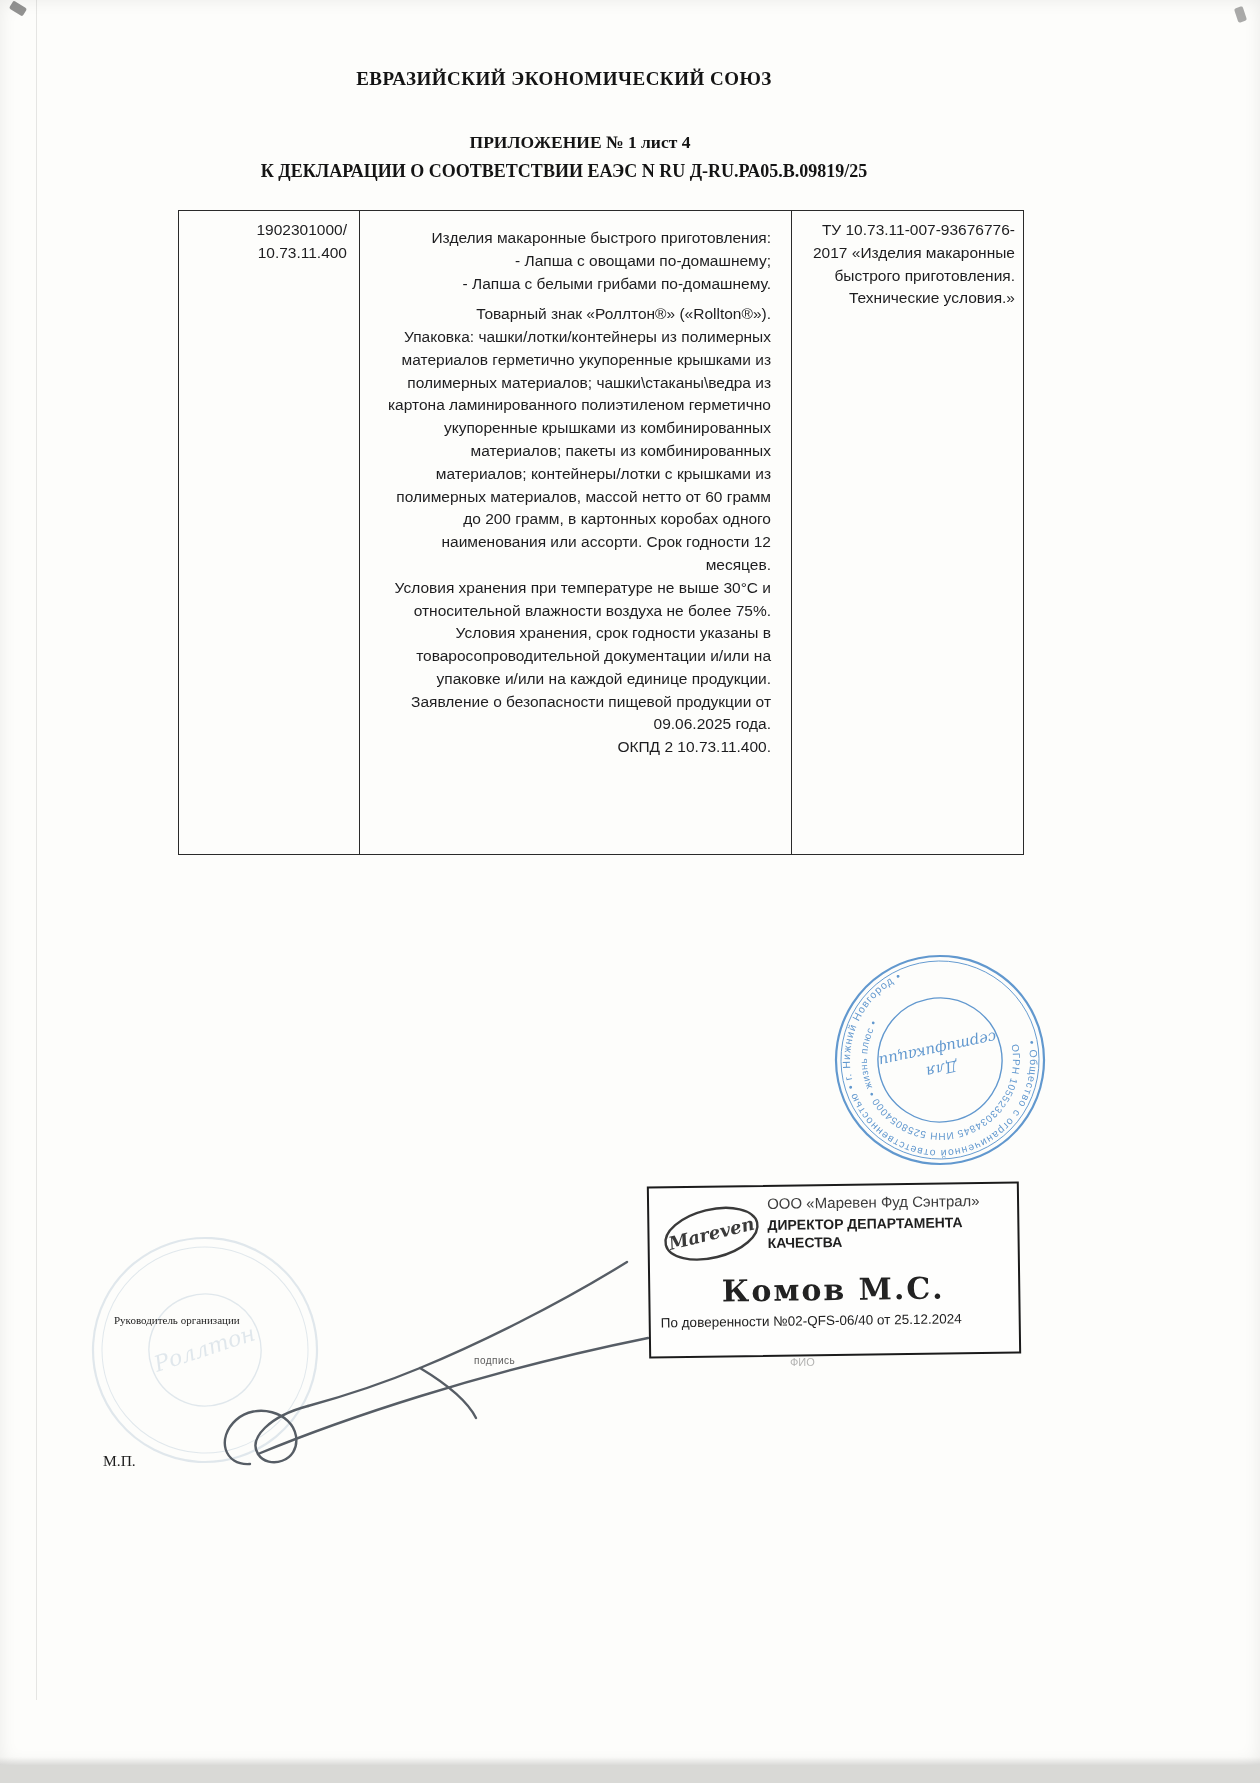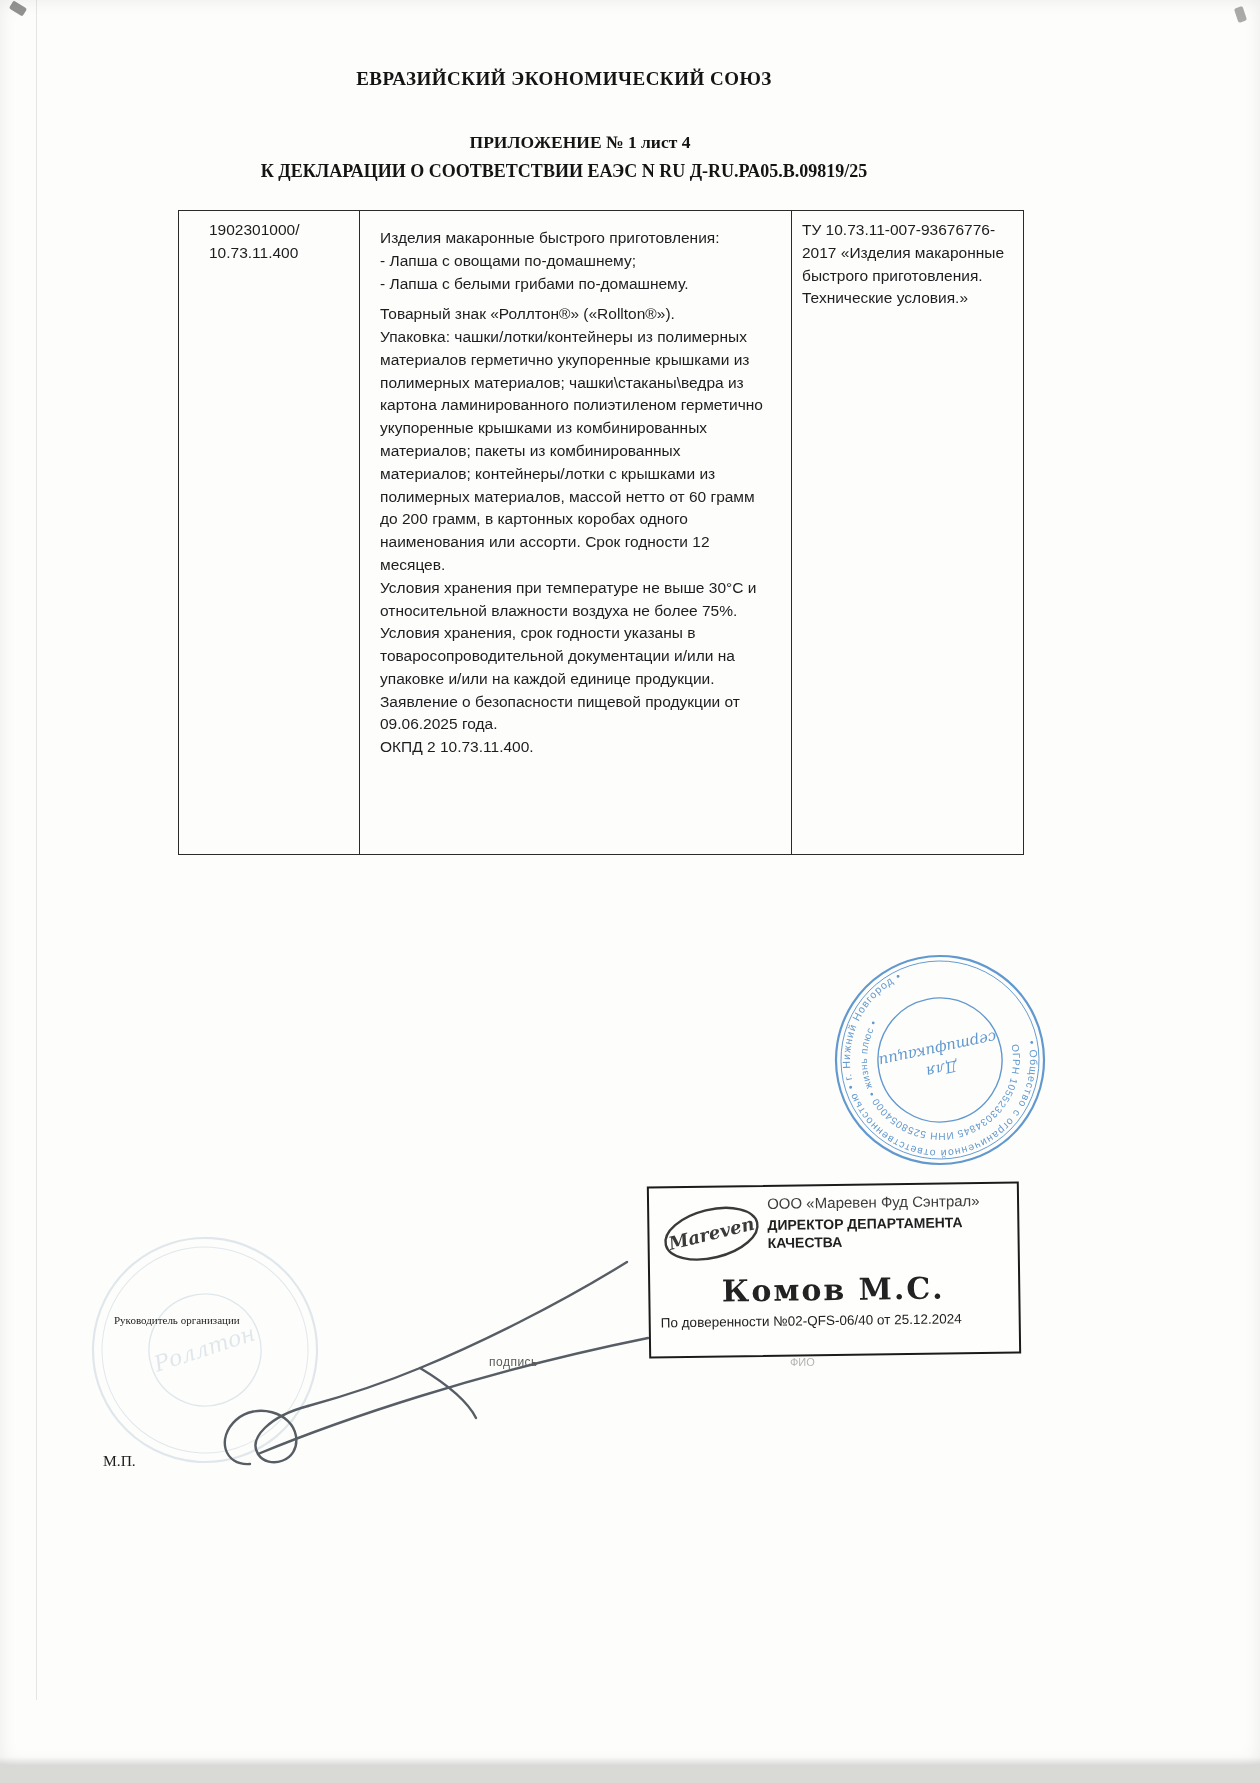--- a/index.html
+++ b/index.html
@@ -28,31 +28,31 @@
   .h-line3{position:absolute;top:161px;left:0;width:100%;font-size:18px;}
 
   
   .decl-table{
     position:absolute;left:178px;top:210px;width:846px;min-height:645px;
     border:1.6px solid #2a2a2a;
     display:grid;grid-template-columns:180px 432px 1fr;
     box-sizing:border-box;
     font-size:15.5px;line-height:1.47;color:#1d1d1f;
   }
-  .cell{padding:8px 12px;box-sizing:border-box;}
+  .cell{padding:8px 12px;box-sizing:border-box;text-align:right;}
   .cell + .cell{border-left:1.5px solid #2a2a2a;}
   .cell-code{padding-left:30px;}
   .cell-desc p{margin:8px;}
   .cell-desc .other-label{margin-top:23px;font-weight:bold;}
   .cell-std{padding-left:10px;padding-right:8px;}
 
   
   .role-label{position:absolute;left:114px;top:1314px;font-family:"Liberation Serif", serif;font-size:11px;color:#1d1d1d;}
   .seal-label{position:absolute;left:103px;top:1408px;font-family:"Liberation Serif", serif;font-size:15.5px;color:#1d1d1d;margin-top:44px;}
-  .sig-caption{position:absolute;left:473px;top:1355px;font-size:12px;color:#5a5a5a;letter-spacing:.5px;padding-left:16px;}
+  .sig-caption{position:absolute;left:458px;top:1355px;font-size:10px;color:#5a5a5a;letter-spacing:.5px;padding-left:16px;}
   .name-caption{position:absolute;left:790px;top:1356px;font-size:11px;color:#6a6a6a;opacity:.5;}
   .signature-svg{position:absolute;left:0;top:0;pointer-events:none;}
 
   
   .approval-stamp{
     position:absolute;left:648px;top:1184px;width:372px;height:172px;
     border:2.4px solid #1b1b1b;box-sizing:border-box;
     transform:rotate(-0.8deg);
     background:rgba(255,255,255,.6);
     padding:8px 12px 6px 10px;

